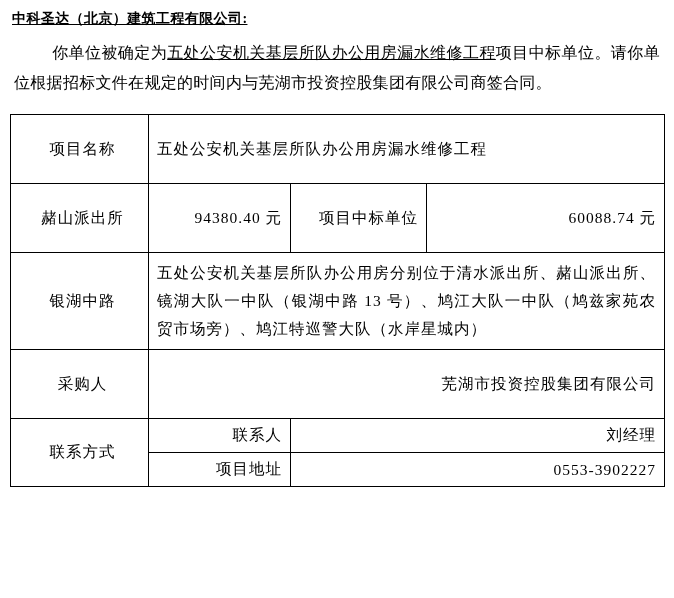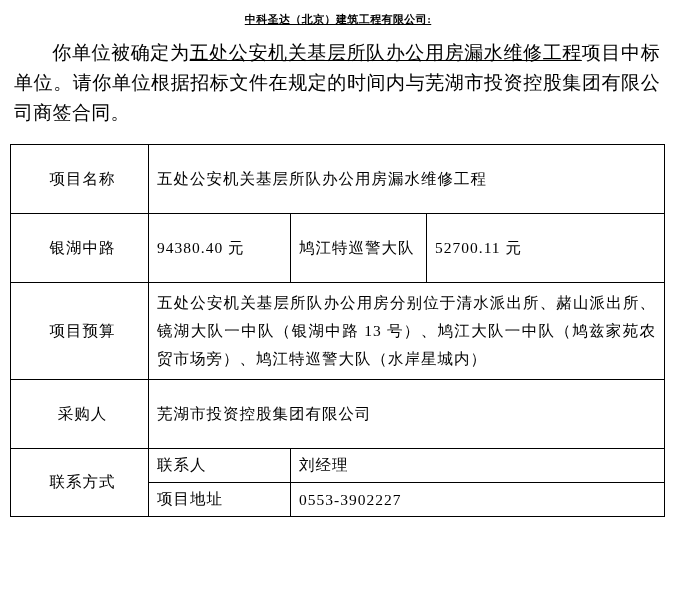--- a/index.html
+++ b/index.html
@@ -15,30 +15,29 @@
     overflow: hidden;
   }
   .page {
     position: relative;
     width: 674px;
     height: 598px;
     box-sizing: border-box;
     padding: 6px 10px 0 10px;
   }
   .recipient {
-    font-size: 11px;
+    font-size: 14px;
     font-weight: bold;
     text-decoration: underline;
     letter-spacing: 0.4px;
     line-height: 26px;
     padding-left: 2px;
-    text-align: center;
   }
   .body-para {
-    font-size: 19px;
+    font-size: 16px;
     line-height: 30px;
     text-align: justify;
     text-justify: inter-ideograph;
     margin-top: 6px;
     padding: 0 4px 0 4px;
     letter-spacing: 0.3px;
   }
   .body-para .indent {
     display: inline-block;
     width: 38px;
@@ -59,21 +58,21 @@
     vertical-align: middle;
     letter-spacing: 1px;
   }
   td.label {
     text-align: center;
     letter-spacing: 6px;
     text-indent: 6px;
     white-space: nowrap;
   }
   td.center {
-    text-align: left;
+    text-align: right;
   }
   td.addr {
     line-height: 28px;
     text-align: justify;
     text-justify: inter-ideograph;
     padding: 8px 14px 8px 12px;
     letter-spacing: 0.6px;
   }
   td.name-val {
     padding-left: 12px;
@@ -100,27 +99,27 @@
       <col style="width:142px">
       <col style="width:136px">
       <col style="width:238px">
     </colgroup>
     <tbody>
       <tr>
         <td class="label tall">项目名称</td>
         <td class="name-val" colspan="3">五处公安机关基层所队办公用房漏水维修工程</td>
       </tr>
       <tr>
-        <td class="label tall">银湖中路</td>
+        <td class="label tall">赭山派出所</td>
         <td class="center">94380.40 元</td>
-        <td class="center">鸠江特巡警大队</td>
-        <td class="center">52700.11 元</td>
+        <td class="center">项目中标单位</td>
+        <td class="center">60088.74 元</td>
       </tr>
       <tr>
-        <td class="label">项目预算</td>
+        <td class="label">银湖中路</td>
         <td class="addr" colspan="3">五处公安机关基层所队办公用房分别位于清水派出所、赭山派出所、镜湖大队一中队（银湖中路 13 号）、鸠江大队一中队（鸠兹家苑农贸市场旁）、鸠江特巡警大队（水岸星城内）</td>
       </tr>
       <tr>
         <td class="label tall">采购人</td>
         <td class="center" colspan="3">芜湖市投资控股集团有限公司</td>
       </tr>
       <tr>
         <td class="label" rowspan="2">联系方式</td>
         <td class="center">联系人</td>
         <td class="center" colspan="2">刘经理</td>

